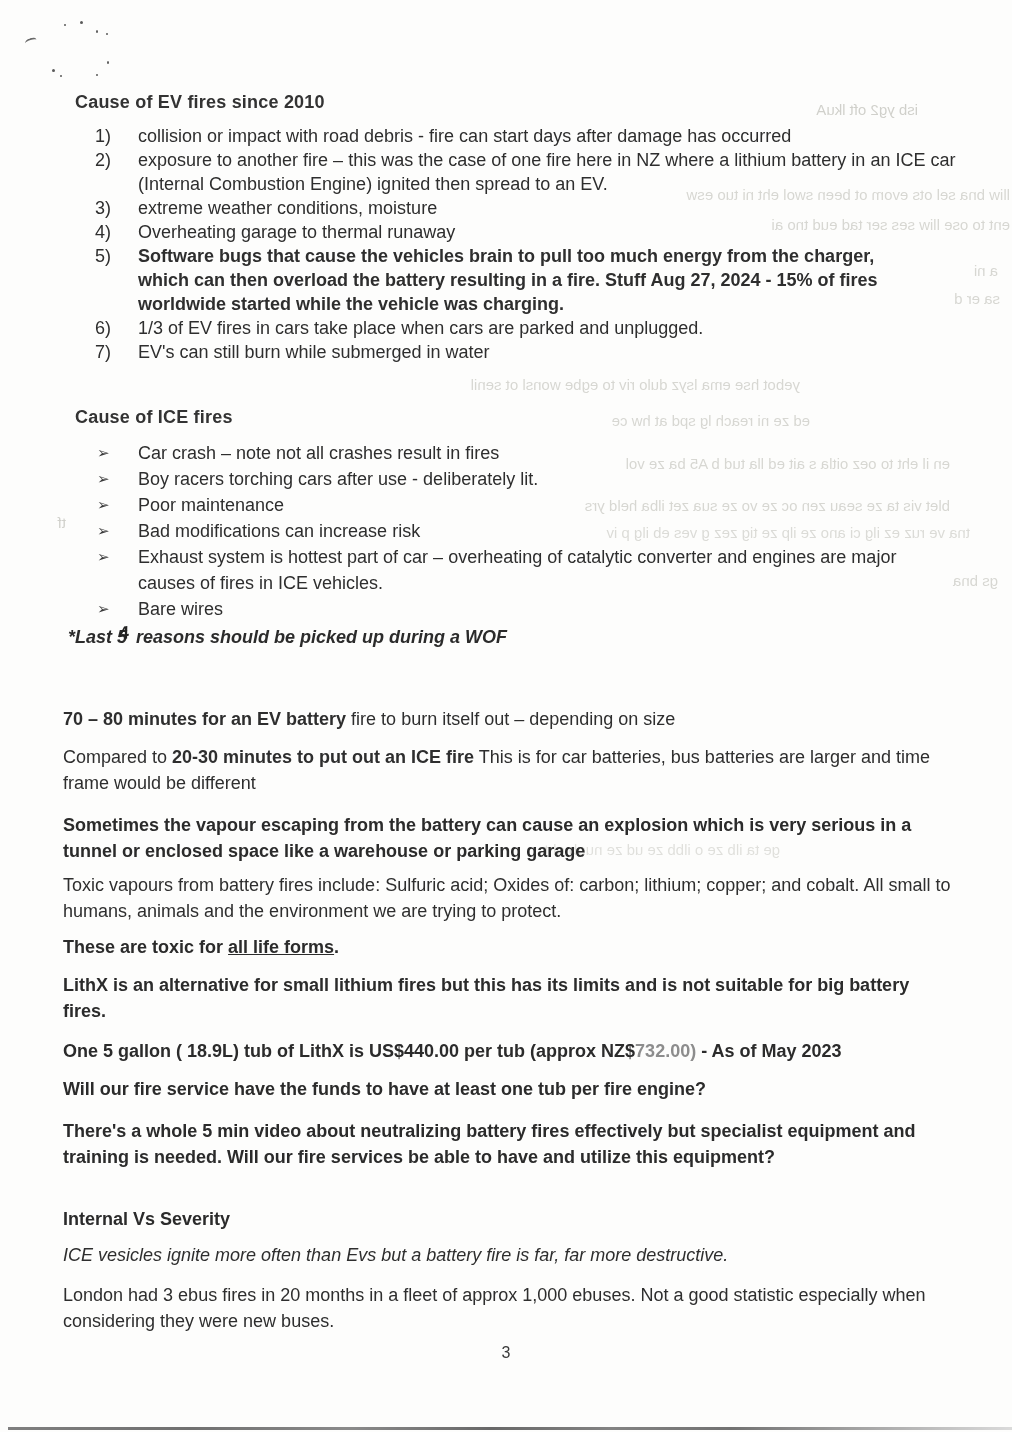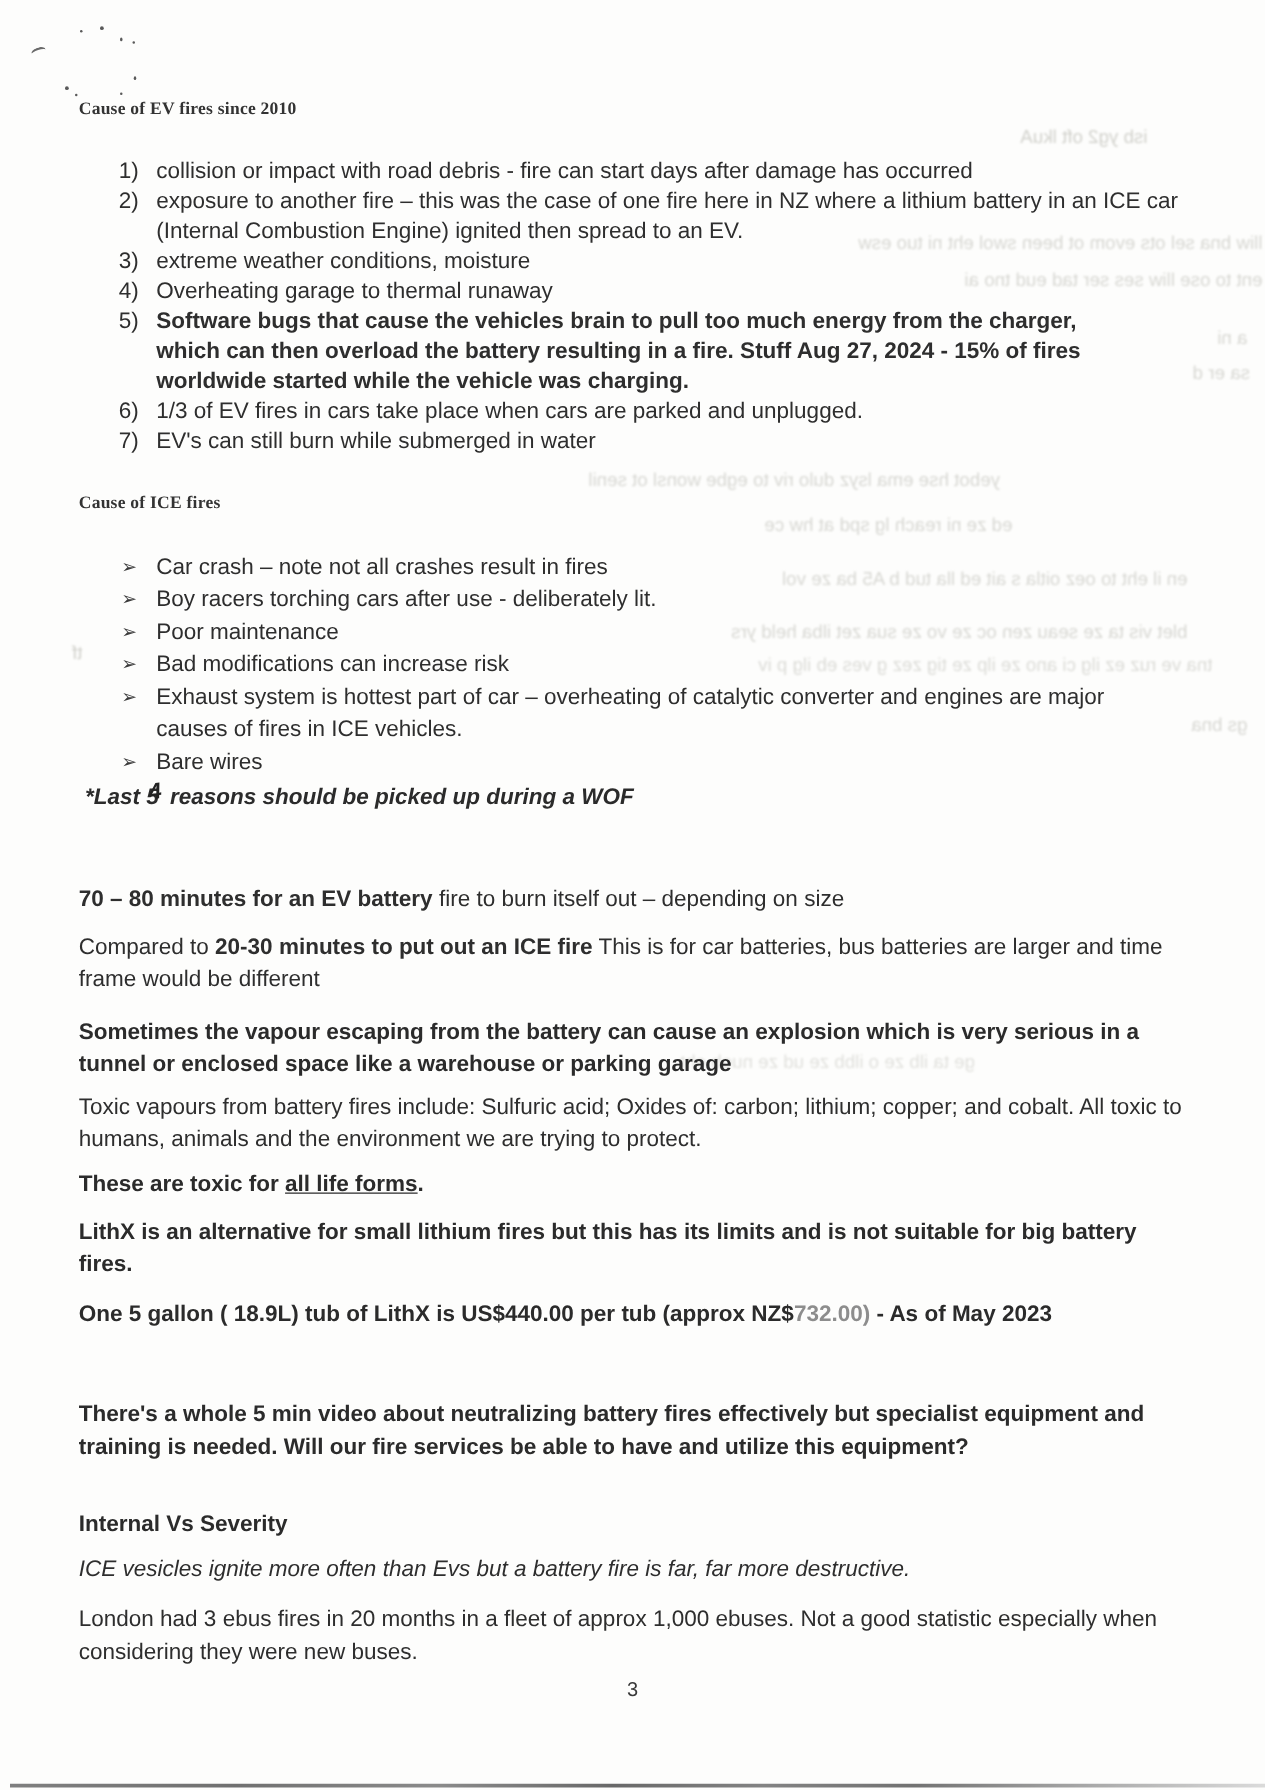--- a/index.html
+++ b/index.html
@@ -1,26 +1,26 @@
 <!DOCTYPE html>
 <html><head>
 <meta charset="utf-8">
 <style>
   html,body{margin:0;padding:0;background:#e9e9e9;}
   .page{position:relative;width:1012px;height:1432px;background:#fdfdfc;
         font-family:"Liberation Sans","DejaVu Sans",sans-serif;color:#2e2e2e;
         overflow:hidden;margin:0 auto;}
   .abs{position:absolute;}
-  .title{font-size:14px;font-weight:bold;margin:0;color:#333;letter-spacing:.2px;font-family:Liberation Serif, serif;}
+  .title{font-size:18px;font-weight:bold;margin:12px;color:#333;letter-spacing:.2px;}
   .numlist,.bullist{margin:0;padding:0;list-style:none;font-size:18px;}
   .numlist li{display:flex;line-height:24px;}
   .bullist li{display:flex;line-height:26px;}
   .num{width:30px;flex:none;}
   .bul{width:28px;flex:none;font-family:"DejaVu Sans",sans-serif;font-size:15px;color:#3a3a3a;}
-  .txt{max-width:830px;}
+  .txt{max-width:830px;margin-left:13px;}
   .txt.narrow{max-width:790px;font-weight:bold;}
   .bullist .txt{max-width:806px;}
   p.para{margin:0;font-size:18px;line-height:26px;max-width:890px;}
   p.bold{font-weight:bold;color:#2b2b2b;}
   .u{text-decoration:underline;}
   .gray{color:#8d8d8d;}
   .pos-h1{left:63px;top:80px;}
   .pos-list1{left:95px;top:124px;}
   .pos-h2{left:63px;top:395px;}
   .pos-list2{left:97px;top:440px;}
@@ -159,28 +159,29 @@
   </ul>
 
   <p class="para bold abs pos-wof"><span>*Last </span><span class="overwrite"><span>5</span><span class="over">4</span></span><span> reasons should be picked up during a WOF</span></p>
 
   <p class="para abs pos-burn"><b>70 – 80 minutes for an EV battery</b><span> fire to burn itself out – depending on size</span></p>
 
   <p class="para abs pos-compare"><span>Compared to </span><b>20-30 minutes to put out an ICE fire</b><span> This is for car batteries, bus batteries are larger and time frame would be different</span></p>
 
   <p class="para bold abs pos-vapour">Sometimes the vapour escaping from the battery can cause an explosion which is very serious in a tunnel or enclosed space like a warehouse or parking garage</p>
 
-  <p class="para abs pos-toxic">Toxic vapours from battery fires include: Sulfuric acid; Oxides of: carbon; lithium; copper; and cobalt. All toxic to humans, animals and the environment we are trying to protect.</p>
+  <p class="para abs pos-toxic">Toxic vapours from battery fires include: Sulfuric acid; Oxides of: carbon; lithium; copper; and cobalt. All small to humans, animals and the environment we are trying to protect.</p>
 
   <p class="para bold abs pos-lithx">LithX is an alternative for small lithium fires but this has its limits and is not suitable for big battery fires.</p>
 
   <p class="para bold abs pos-toxicall"><span>These are toxic for </span><span class="u">all life forms</span><span>.</span></p>
 
   <p class="para bold abs pos-tub"><span>One 5 gallon ( 18.9L) tub of LithX  is US$440.00 per tub (approx NZ$</span><span class="gray">732.00)</span><span> - As of May 2023</span></p>
 
+  <p class="para bold abs pos-funds">Will our fire service have the funds to have at least one tub per fire engine?</p>
 
   <p class="para bold abs pos-video">There's a whole 5 min video about neutralizing battery fires effectively but specialist equipment and training is needed. Will our fire services be able to have and utilize this equipment?</p>
 
   <p class="para bold abs pos-freqtitle">Internal Vs Severity</p>
 
   <p class="para abs pos-freq1">ICE vesicles ignite more often than Evs but a battery fire is far, far more destructive.</p>
 
   <p class="para abs pos-freq2">London had 3 ebus fires in 20 months in a fleet of approx 1,000 ebuses. Not a good statistic especially when considering they were new buses.</p>
 
   <div class="abs pagenum">3</div>

